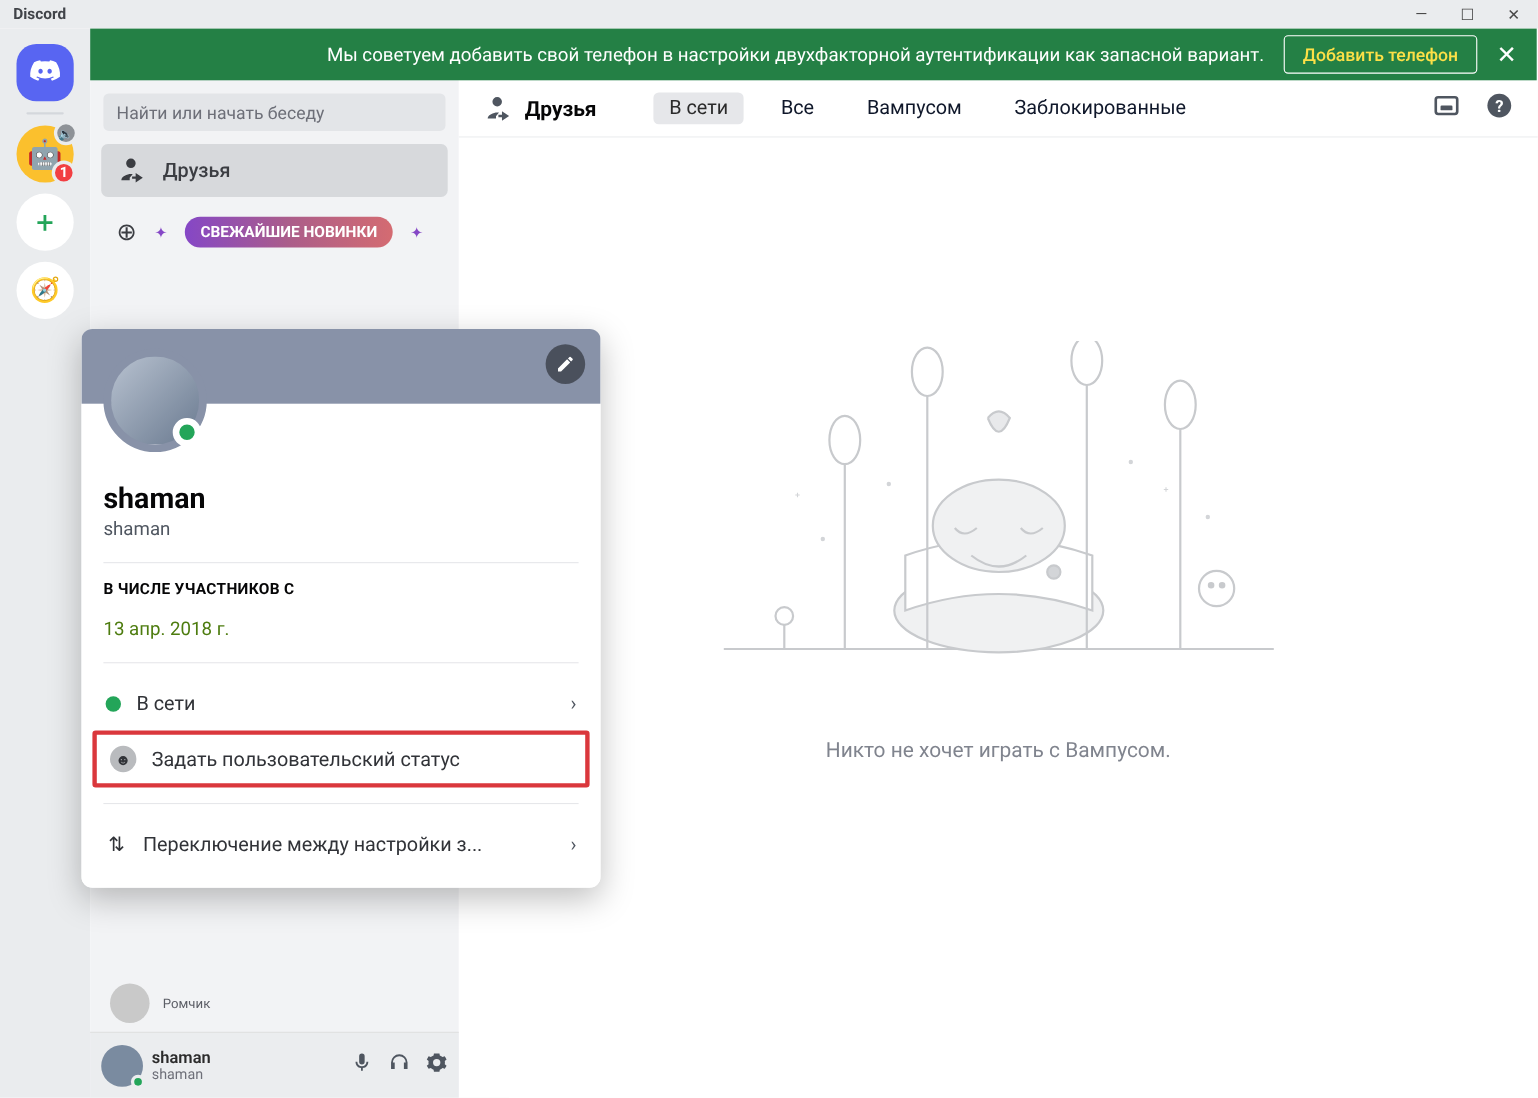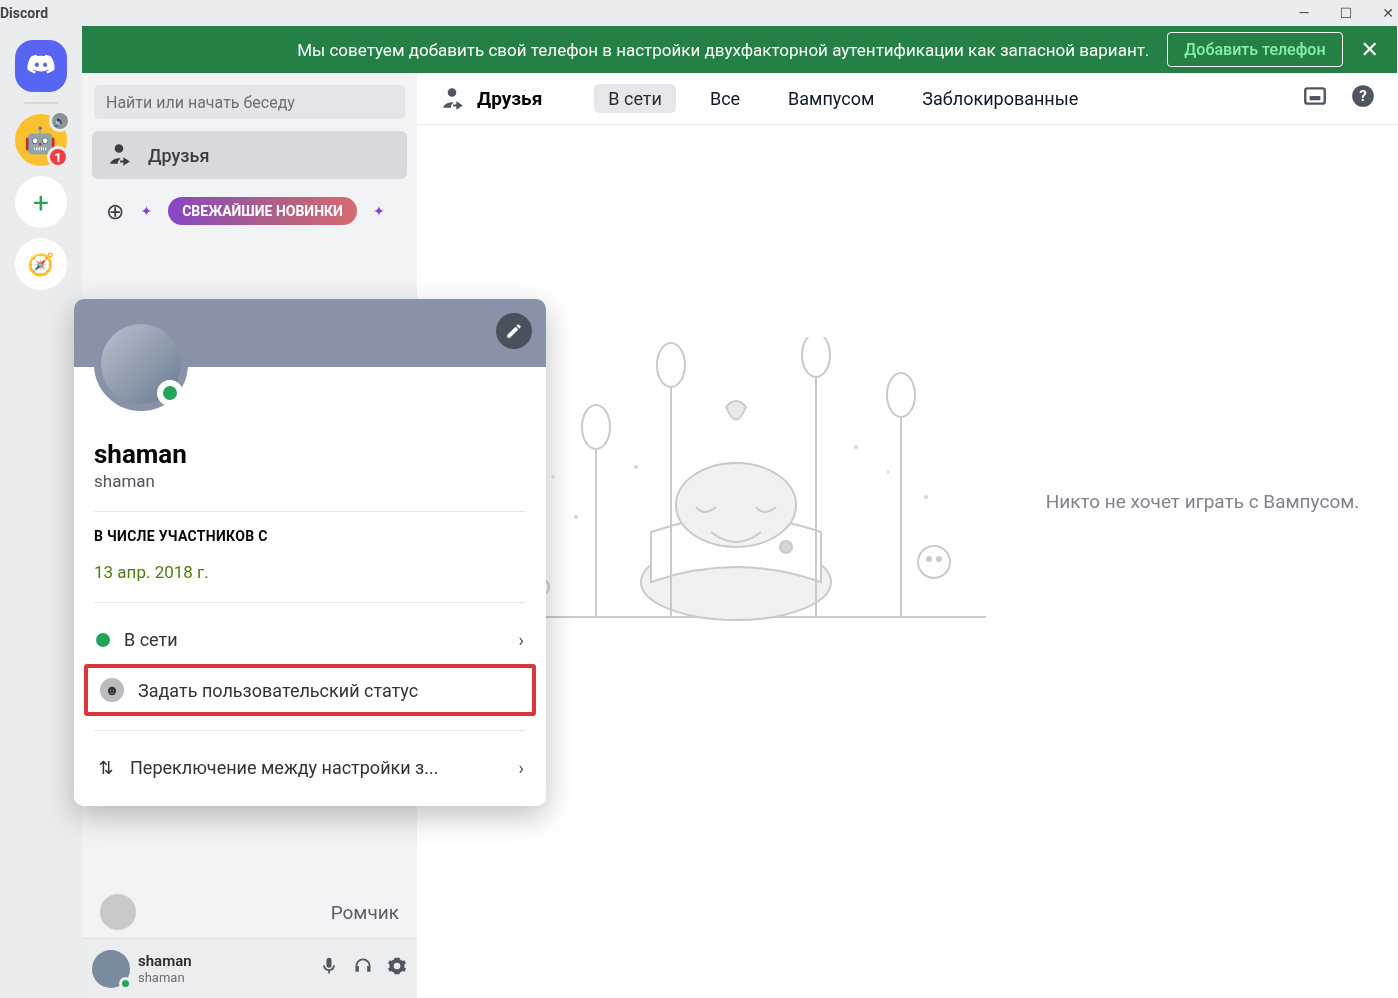--- a/index.html
+++ b/index.html
@@ -1,69 +1,69 @@
 <!DOCTYPE html>
 <html><head>
 <meta charset="utf-8">
 <style>
   * { box-sizing: border-box; margin: 0; padding: 0; font-family: -apple-system, BlinkMacSystemFont, "Segoe UI", Roboto, Helvetica, Arial, sans-serif; }
   body { width: 1398px; height: 998px; background: #f0f0f0; overflow: hidden; display: flex; flex-direction: column; }
   
-  .titlebar { height: 26px; display: flex; align-items: center; padding: 0 0; background: #eaecee; justify-content: space-between; }
+  .titlebar { height: 26px; display: flex; align-items: center; padding: 0 12px; background: #eaecee; justify-content: space-between; }
   .titlebar-left { font-weight: 700; font-size: 14px; color: #414449; }
   .titlebar-right { display: flex; gap: 22px; color: #4a4a4a; }
   .titlebar-right .win-btn { width: 20px; text-align: center; font-size: 14px; cursor: default; }
   
   .app { flex: 1; display: flex; background: #fff; }
   
   .servers-col { width: 82px; background: #eaecee; display: flex; flex-direction: column; align-items: center; padding-top: 14px; gap: 10px; }
   .server-pill { width: 52px; height: 52px; border-radius: 18px; display: flex; align-items: center; justify-content: center; position: relative; }
   .server-pill.active { background: #5865F2; }
   .server-pill.active svg { fill: #fff; }
   .server-sep { width: 34px; height: 2px; background: #d4d7dc; border-radius: 1px; }
   .server-pill.round { border-radius: 50%; background: #fff; }
   .server-pill.yellow { background: #fbc02d; border-radius: 50%; }
   .badge-red { position: absolute; bottom: -2px; right: -2px; background: #f23f42; color: #fff; font-size: 13px; font-weight: 700; width: 22px; height: 22px; border-radius: 50%; display: flex; align-items: center; justify-content: center; border: 3px solid #eaecee; }
   .badge-speaker { position: absolute; top: -4px; right: -4px; background: #8e9297; color: #fff; width: 22px; height: 22px; border-radius: 50%; display: flex; align-items: center; justify-content: center; font-size: 11px; border: 3px solid #eaecee; }
   
   .channels-col { width: 335px; background: #f2f3f5; display: flex; flex-direction: column; position: relative; }
   .notice-bar { position: absolute; left: 0; right: -980px; top: 0; height: 47px; background: #248045; color: #fff; display: flex; align-items: center; padding: 0 18px; font-size: 17px; gap: 18px; z-index: 5; }
   .notice-bar-text { flex: 1; text-align: right; }
-  .notice-btn { border: 1px solid #fff; background: transparent; color: #86efac; padding: 7px 16px; border-radius: 4px; font-size: 16px; font-weight: 500; }
+  .notice-btn { border: 1px solid #fff; background: transparent; color: #fde047; padding: 7px 16px; border-radius: 4px; font-size: 16px; font-weight: 500; }
   .notice-close { font-size: 22px; font-weight: 300; cursor: default; }
   
   .channels-inner { margin-top: 47px; display: flex; flex-direction: column; flex: 1; position: relative; }
   .search-box { margin: 12px 12px 8px 12px; background: #e3e5e8; border-radius: 5px; height: 34px; display: flex; align-items: center; padding: 0 12px; color: #6d6f78; font-size: 16px; }
   
   .nav-item { margin: 4px 10px; height: 48px; border-radius: 6px; display: flex; align-items: center; gap: 16px; padding: 0 14px; font-size: 18px; color: #3b3d42; font-weight: 500; }
   .nav-item.selected { background: #d7d9dc; }
   .nitro-pill { background: linear-gradient(90deg,#8547c6,#ab5d8a,#d46b71); color: #fff; font-size: 14px; font-weight: 700; padding: 6px 14px; border-radius: 16px; }
   .sparkle { color: #8547c6; font-size: 14px; }
   
-  .dm-item { margin: 2px 10px; height: 48px; border-radius: 6px; display: flex; align-items: center; gap: 12px; padding: 0 8px; font-size: 19px; color: #5c5e66; justify-content: space-between; }
+  .dm-item { margin: 2px 10px; height: 48px; border-radius: 6px; display: flex; align-items: center; gap: 12px; padding: 0 8px; font-size: 12px; color: #5c5e66; }
   .dm-avatar { width: 36px; height: 36px; border-radius: 50%; background: #c9c9c9; flex-shrink: 0; position: relative; }
   
   .user-panel { height: 60px; background: #ebedef; display: flex; align-items: center; padding: 0 10px; gap: 8px; border-top: 1px solid #e0e0e0; }
   .user-panel .dm-avatar { width: 38px; height: 38px; background: #7a8ba0; }
   .user-panel-name { font-size: 15px; font-weight: 600; color: #2b2b2b; }
   .user-panel-sub { font-size: 13px; color: #6d6f78; }
   .user-panel-icons { margin-left: auto; display: flex; gap: 14px; color: #4f5660; }
   .user-panel-icons .ic { font-size: 20px; }
   .status-dot-sm { width: 13px; height: 13px; background: #23a559; border: 3px solid #ebedef; border-radius: 50%; position: absolute; bottom: -2px; right: -2px; }
   
   .main-col { flex: 1; display: flex; flex-direction: column; background: #fff; }
   .main-header { margin-top: 47px; height: 52px; border-bottom: 1px solid #ebedef; display: flex; align-items: center; padding: 0 22px; gap: 24px; }
   .main-header .title { font-size: 19px; font-weight: 700; color: #060607; display: flex; align-items: center; gap: 12px; }
   .header-tabs { display: flex; gap: 20px; align-items: center; margin-left: 28px; }
   .header-tab { font-size: 18px; color: #0f172a; padding: 4px 14px; border-radius: 5px; }
   .header-tab.active { background: #e6e7ea; color: #2b2b2b; }
   .header-right { margin-left: auto; display: flex; gap: 22px; align-items: center; color: #4f5660; }
   .header-right .ic { font-size: 24px; }
   
-  .main-body { flex: 1; display: flex; flex-direction: row; align-items: center; justify-content: center; gap: 30px; color: #80848e; padding-bottom: 120px; }
+  .main-body { flex: 1; display: flex; flex-direction: column; align-items: center; justify-content: center; gap: 30px; color: #80848e; padding-bottom: 120px; }
   .wumpus-art { width: 560px; height: 330px; position: relative; }
   .wumpus-art svg { width: 100%; height: 100%; }
   .empty-text { font-size: 19px; color: #80848e; }
   
   
   .profile-popout { position: absolute; left: 74px; top: 299px; width: 472px; background: #fff; border-radius: 10px; box-shadow: 0 10px 30px rgba(0,0,0,0.25); overflow: hidden; z-index: 50; }
   .popout-banner { height: 68px; background: #8892a8; position: relative; }
   .edit-btn { position: absolute; right: 14px; top: 14px; width: 36px; height: 36px; border-radius: 50%; background: rgba(0,0,0,0.45); display: flex; align-items: center; justify-content: center; color: #fff; }
   .popout-avatar { width: 94px; height: 94px; border-radius: 50%; background: linear-gradient(135deg,#b8c2d0,#6a7a90); border: 7px solid #8892a8; position: absolute; left: 20px; top: 18px; }
   .popout-avatar .status-big { width: 26px; height: 26px; background: #23a559; border: 6px solid #fff; border-radius: 50%; position: absolute; bottom: -2px; right: -2px; }

